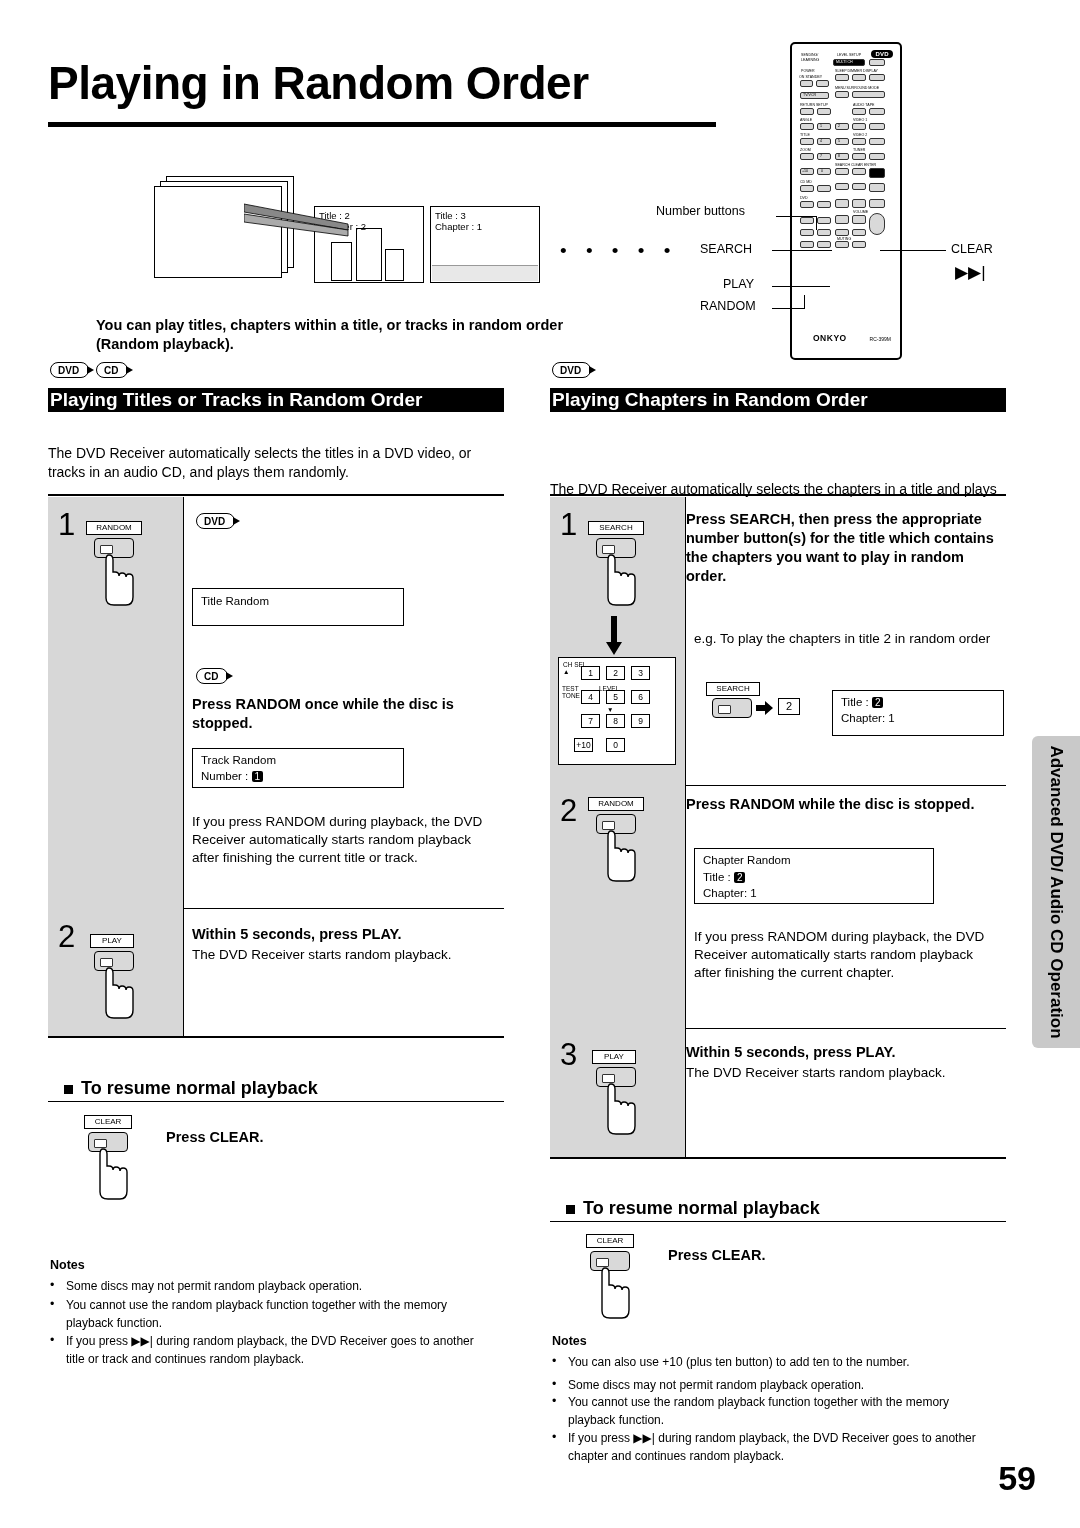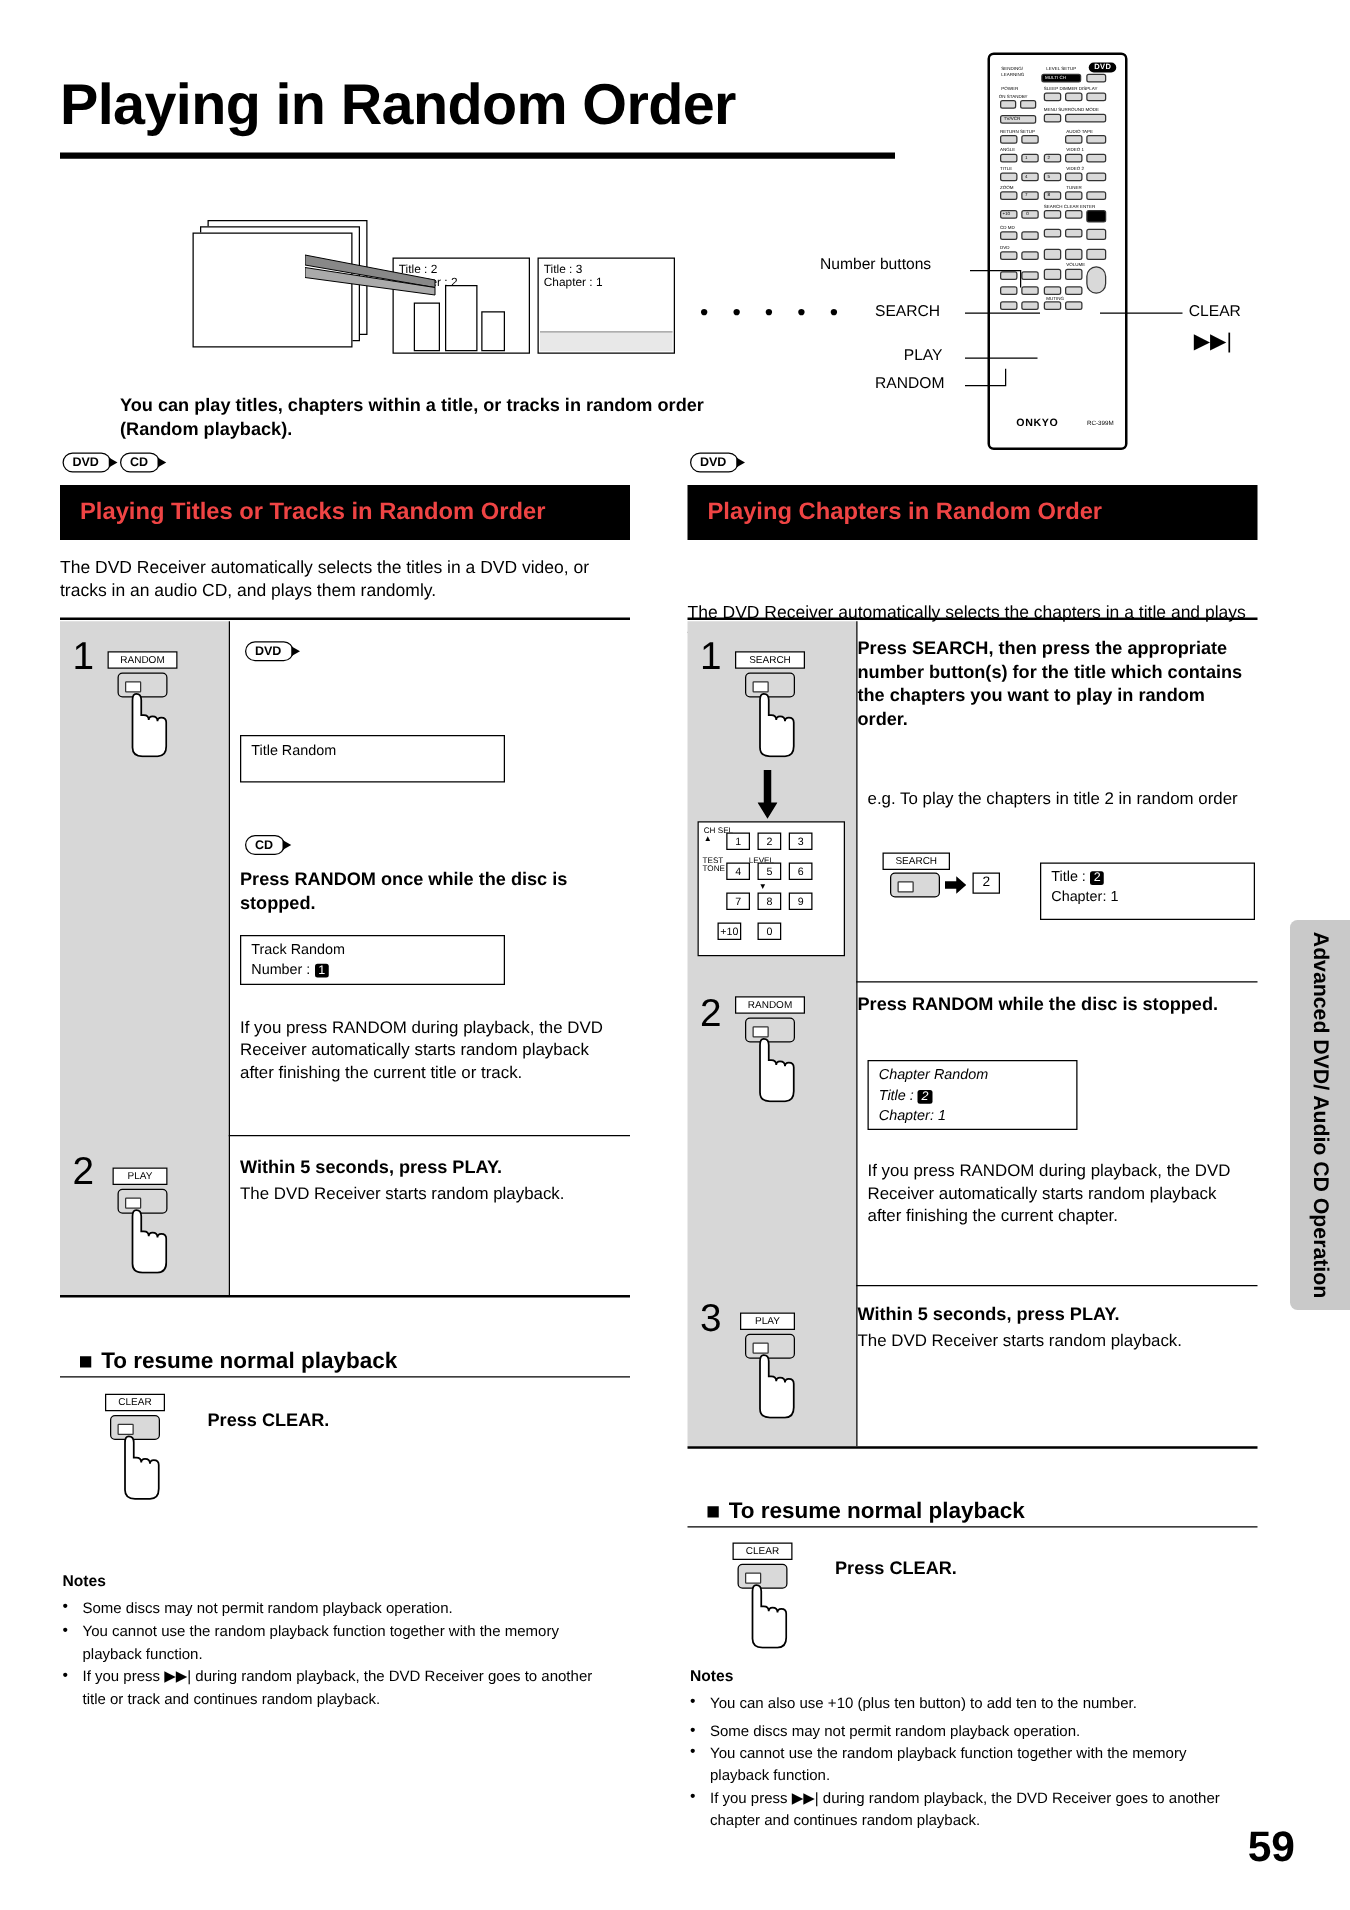--- a/index.html
+++ b/index.html
@@ -56,22 +56,22 @@
   .rc-dvd { position:absolute; right:4px; top:3px; background:#000; color:#fff; font-size:6px; font-weight:bold; padding:1px 4px; border-radius:7px; letter-spacing:0.3px;}
   .rc-onkyo { position:absolute; left:18px; bottom:12px; font-size:8.5px; font-weight:bold; letter-spacing:0.5px;}
   .rc-model { position:absolute; right:6px; bottom:13px; font-size:5px; }
 
   
   .callout { position:absolute; font-size:12.5px; }
   .cl-line { position:absolute; background:#000; height:1px; }
 
   
   .colhead {
-    position:absolute; height:44px; background:#000; color:#ef4444;
-    font-size:19px; font-weight:bold; display:flex; align-items:center; padding-left:16px;
+    position:absolute; height:24px; background:#000; color:#ffffff;
+    font-size:19px; font-weight:bold; display:flex; align-items:center; padding-left:2px;
   }
   .disctag {
     position:absolute; border:1.3px solid #000; border-radius:9px;
     font-size:10px; font-weight:bold; padding:1px 9px 1px 7px; background:#fff;
     display:flex; align-items:center; height:16px;
   }
   .disctag:after {
     content:""; position:absolute; right:-6px; top:3px;
     border-left:7px solid #000; border-top:4px solid transparent; border-bottom:4px solid transparent;
   }
@@ -448,21 +448,21 @@
   <div class="stepnum" style="left:560px; top:793px;">2</div>
   <div class="keycap" style="left:588px; top:797px;">RANDOM</div>
   <div class="keybody" style="left:596px; top:814px;"></div>
   <div class="hand" style="left:602px; top:826px;">
     <svg viewBox="0 0 34 56">
         <path d="M6 16 L6 48 Q6 55 14 55 L26 55 Q33 55 33 47 L33 28 Q33 24 29 24 Q26 24 26 27 Q26 23 22 23 Q19 23 19 26 Q19 22 15 22 L13 22 L13 10 Q13 5 9 5 Q6 5 6 10 Z" fill="#fff" stroke="#000" stroke-width="1.4"></path>
       </svg>
   </div>
   <div class="steptitle" style="left:686px; top:795px; width:320px;">Press RANDOM while the disc is stopped.</div>
 
-  <div class="osd" style="left:694px; top:848px; width:168px; height:56px;font-style:italic;">
+  <div class="osd" style="left:694px; top:848px; width:240px; height:56px;">
     <div class="t" style="left:8px; top:5px;">Chapter Random</div>
     <div class="t" style="left:8px; top:22px;">
       <span>Title   :</span>
       <span class="badge">2</span>
     </div>
     <div class="t" style="left:8px; top:38px;">Chapter: 1</div>
   </div>
 
   <div class="stepbody" style="left:694px; top:928px; width:300px;">If you press RANDOM during playback, the DVD Receiver automatically starts random playback after finishing the current chapter.</div>
 

